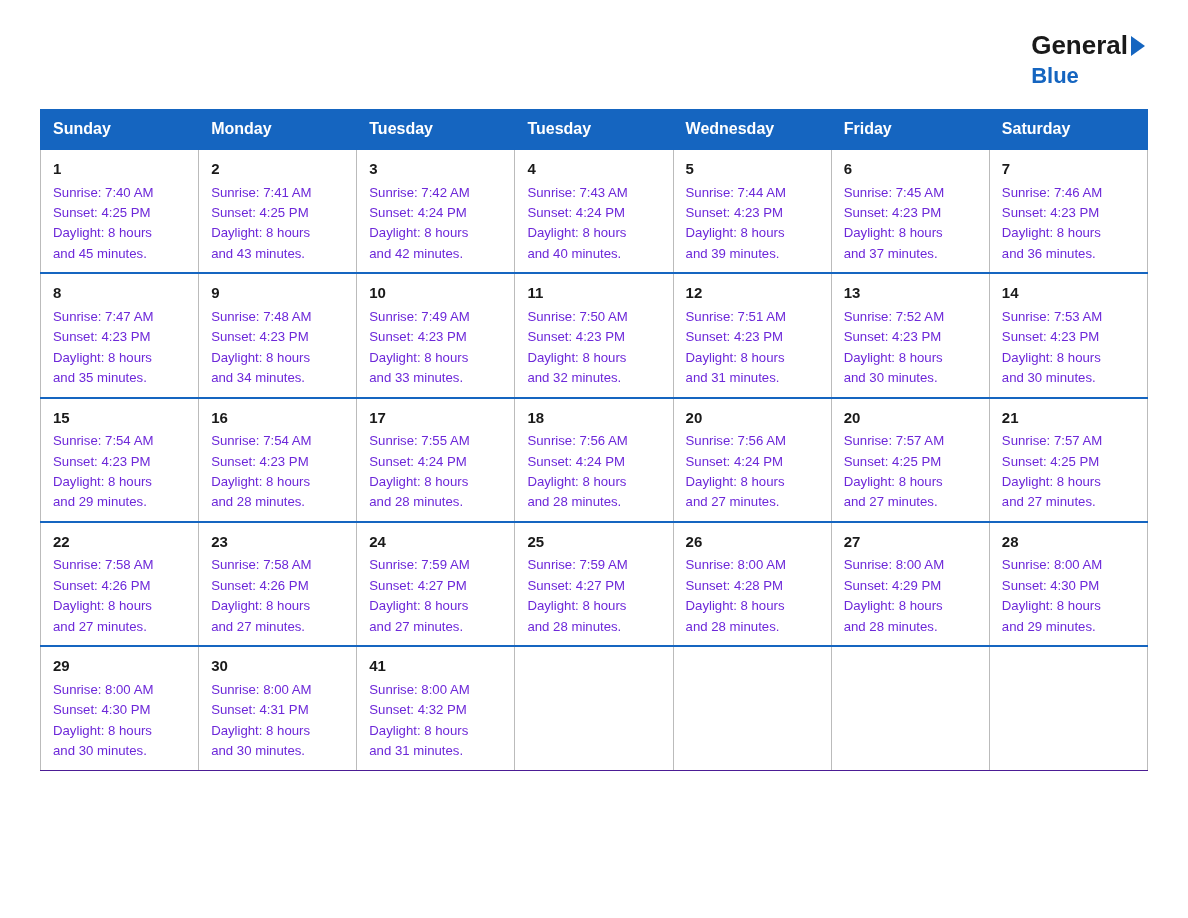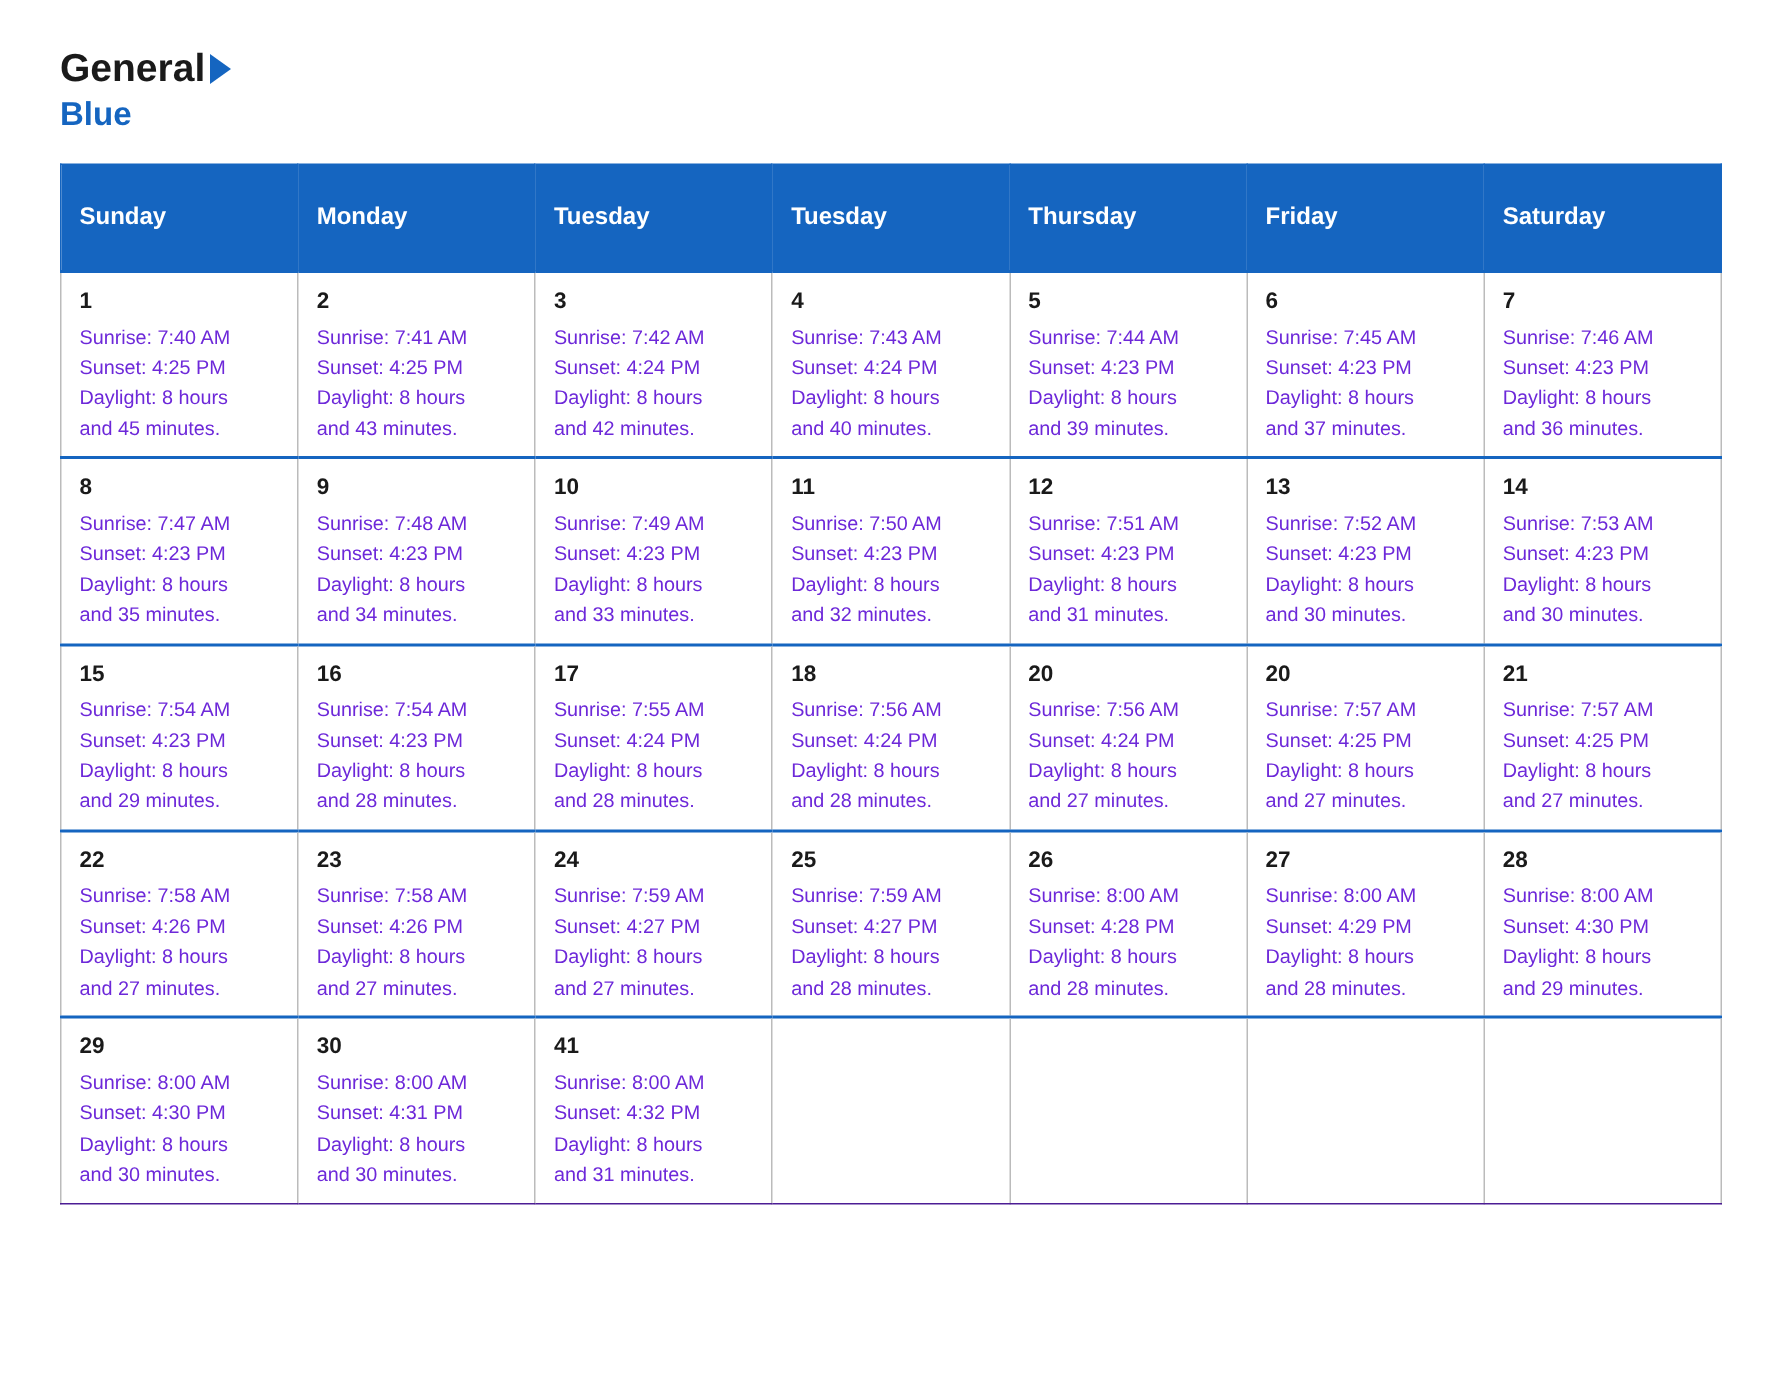--- a/index.html
+++ b/index.html
@@ -5,21 +5,21 @@
     * { box-sizing: border-box; margin: 0; padding: 0; }
     body {
       font-family: Arial, Helvetica, sans-serif;
       background: #fff;
       padding: 30px 40px;
       width: 1188px;
       min-height: 918px;
     }
     .header-section {
       display: flex;
-      justify-content: space-between;
+      justify-content: flex-end;
       align-items: flex-start;
       margin-bottom: 20px;
     }
     .logo {
       display: flex;
       flex-direction: column;
       align-items: flex-start;
     }
     .logo-text {
       display: flex;
@@ -63,21 +63,21 @@
     .calendar-table {
       width: 100%;
       border-collapse: collapse;
       border: 1px solid #999;
     }
     .calendar-table th {
       background-color: #1565c0;
       color: #fff;
       font-size: 16px;
       font-weight: bold;
-      padding: 26px 12px;
+      padding: 10px 12px;
       text-align: left;
       border: 1px solid #1565c0;
     }
     .calendar-table td {
       vertical-align: top;
       padding: 8px 12px;
       border: 1px solid #bbb;
       border-top: 2px solid #1565c0;
       font-size: 13.5px;
       line-height: 1.5;
@@ -117,21 +117,21 @@
   </div>
 </div>
 
 <table class="calendar-table">
   <thead>
     <tr>
       <th>Sunday</th>
       <th>Monday</th>
       <th>Tuesday</th>
       <th>Tuesday</th>
-      <th>Thursday</th>
+      <th>Wednesday</th>
       <th>Friday</th>
       <th>Saturday</th>
     </tr>
   </thead>
   <tbody id="calendar-body">
   <tr>
         <td>
           <div class="day-number">1</div>
           <div class="day-info">Sunrise: 7:40 AM<br>Sunset: 4:25 PM<br>Daylight: 8 hours<br>and 45 minutes.</div>
         </td>

